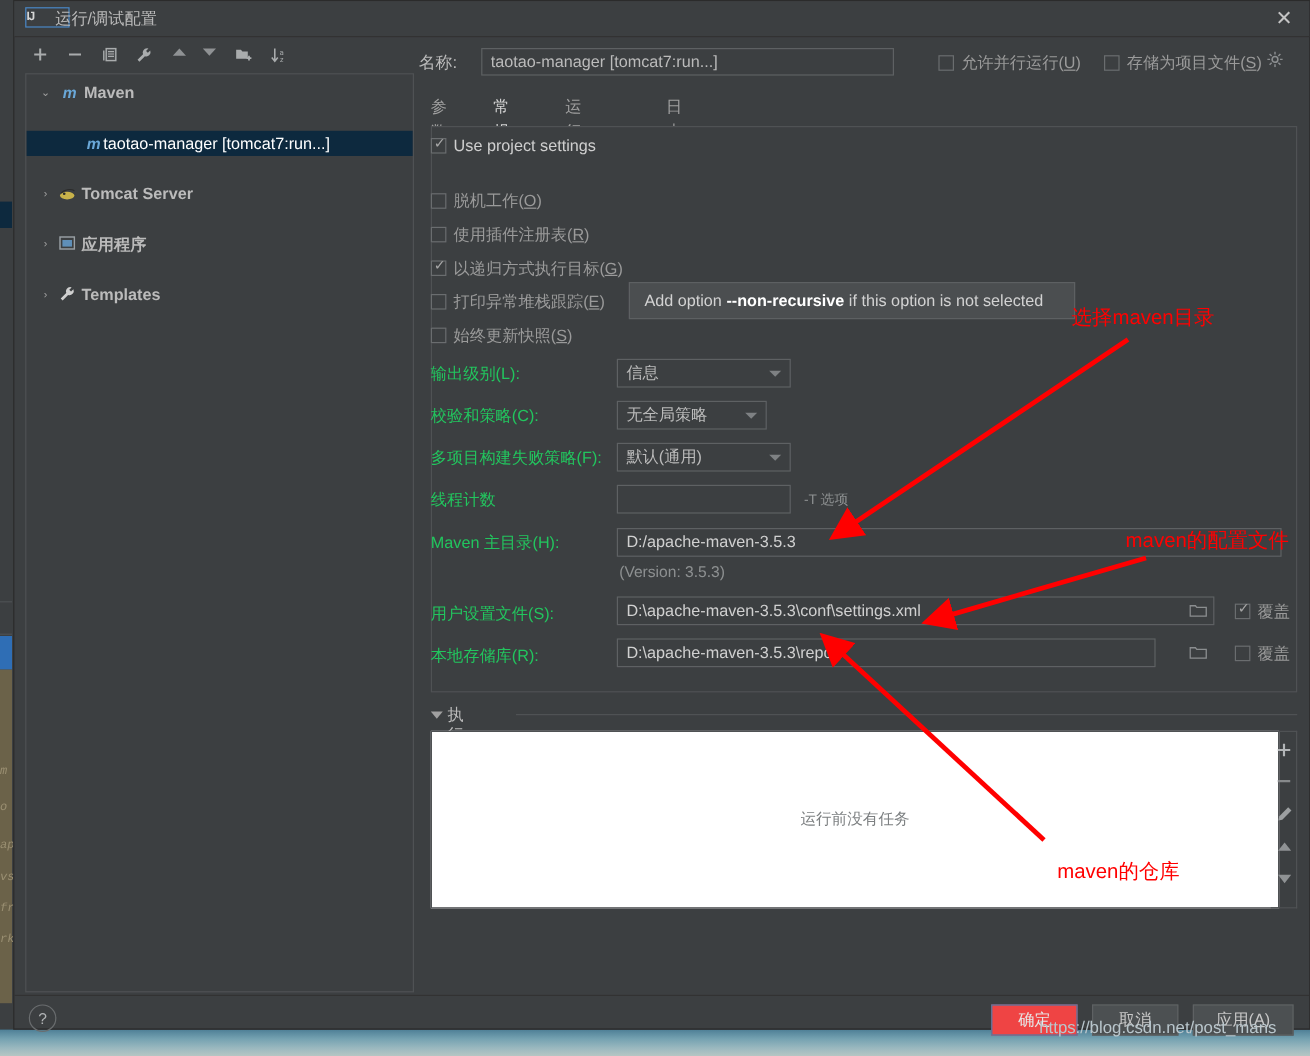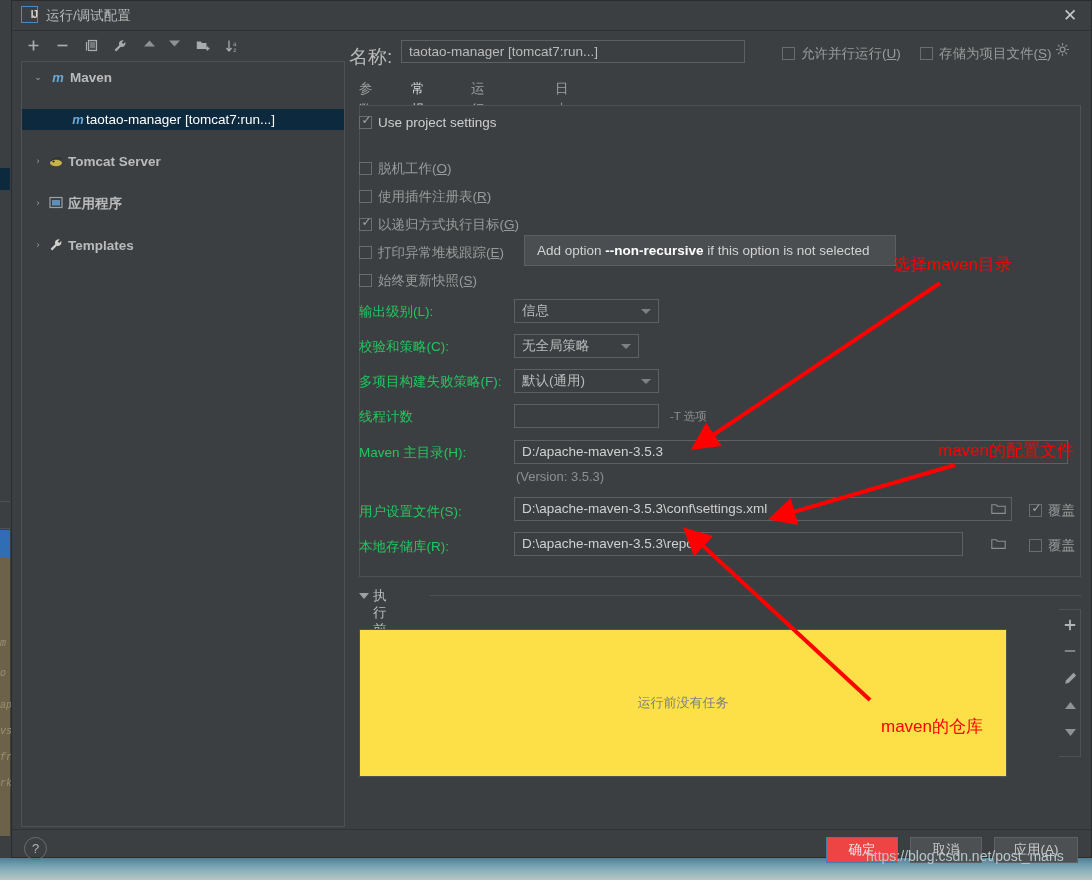--- a/index.html
+++ b/index.html
@@ -57,25 +57,25 @@
     border: 1px solid #2b2b2b;
     box-sizing: border-box;
   }
 
   .titlebar {
     position: absolute; left: 0; top: 0; width: 100%; height: 29px;
     background: #3c3f41;
     border-bottom: 1px solid #323232;
   }
   .title-icon {
-    position: absolute; left: 9px; top: 5px; width: 17px; height: 17px;
+    position: absolute; left: 9px; top: 5px; width: 37px; height: 17px;
     background: #3c3f41; border: 1px solid #4a88c7;
     box-sizing: border-box;
     color: #d6d6d6; font-size: 10px; font-weight: bold;
-    text-align: right; line-height: 15px; letter-spacing: -1px;
+    text-align: left; line-height: 15px; letter-spacing: -1px;
   }
   .title-text {
     position: absolute; left: 34px; top: 5px;
     color: #bbbbbb; font-size: 13.5px; line-height: 19px;
   }
   .title-close {
     position: absolute; right: 10px; top: 4px; width: 22px; height: 22px;
     color: #c4c4c4; font-size: 17px; text-align: center; line-height: 21px;
     cursor: default;
   }
@@ -112,21 +112,21 @@
     position: absolute; top: 3px; width: 16px; height: 15px;
     text-align: center; font-size: 12px; line-height: 15px;
   }
   .tree-label { position: absolute; top: 0; }
   .tree-label.bold { font-weight: bold; }
   .m-ico { color: #6aa8d8; font-weight: bold; font-style: italic; font-size: 13px; }
 
   
   .name-label {
     position: absolute; left: 337px; top: 43px;
-    color: #bbbbbb; font-size: 19px;
+    color: #bbbbbb; font-size: 14px;
   }
   .name-input {
     position: absolute; left: 389px; top: 39px; width: 344px; height: 23px;
     background: #3c3f41; border: 1px solid #5e6163; box-sizing: border-box;
     color: #bbbbbb; font-size: 13.5px; line-height: 21px; padding: 0 7px;
   }
   .cb-row-top { position: absolute; left: 770px; top: 43px; }
 
   .checkbox {
     display: inline-block; width: 13px; height: 13px;
@@ -202,22 +202,22 @@
   .bl-header { position: absolute; left: 347px; top: 586px; }
   .bl-triangle {
     position: absolute; left: 0; top: 6px; width: 0; height: 0;
     border-left: 5px solid transparent; border-right: 5px solid transparent;
     border-top: 6px solid #a0a0a0;
   }
   .bl-title { position: absolute; left: 14px; top: 0; color: #bbbbbb; font-size: 13.5px; line-height: 17px; }
   .bl-line { position: absolute; left: 418px; top: 594px; width: 651px; height: 1px; background: #4f5254; }
 
   .bl-box {
-    position: absolute; left: 347px; top: 628px; width: 648px; height: 148px;
-    border: 1px solid #4f5254; box-sizing: border-box; background: #fde047;
+    position: absolute; left: 347px; top: 608px; width: 707px; height: 148px;
+    border: 1px solid #4f5254; box-sizing: border-box; background: #ffffff;
   }
   .bl-empty {
     position: absolute; left: 0; top: 64px; width: 100%;
     text-align: center; color: #7d8082; font-size: 13px;
   }
   .bl-side {
     position: absolute; left: 1047px; top: 608px; width: 22px; height: 148px;
     border: 1px solid #4f5254; border-left: none; box-sizing: border-box;
   }
   .bl-side-btn {

